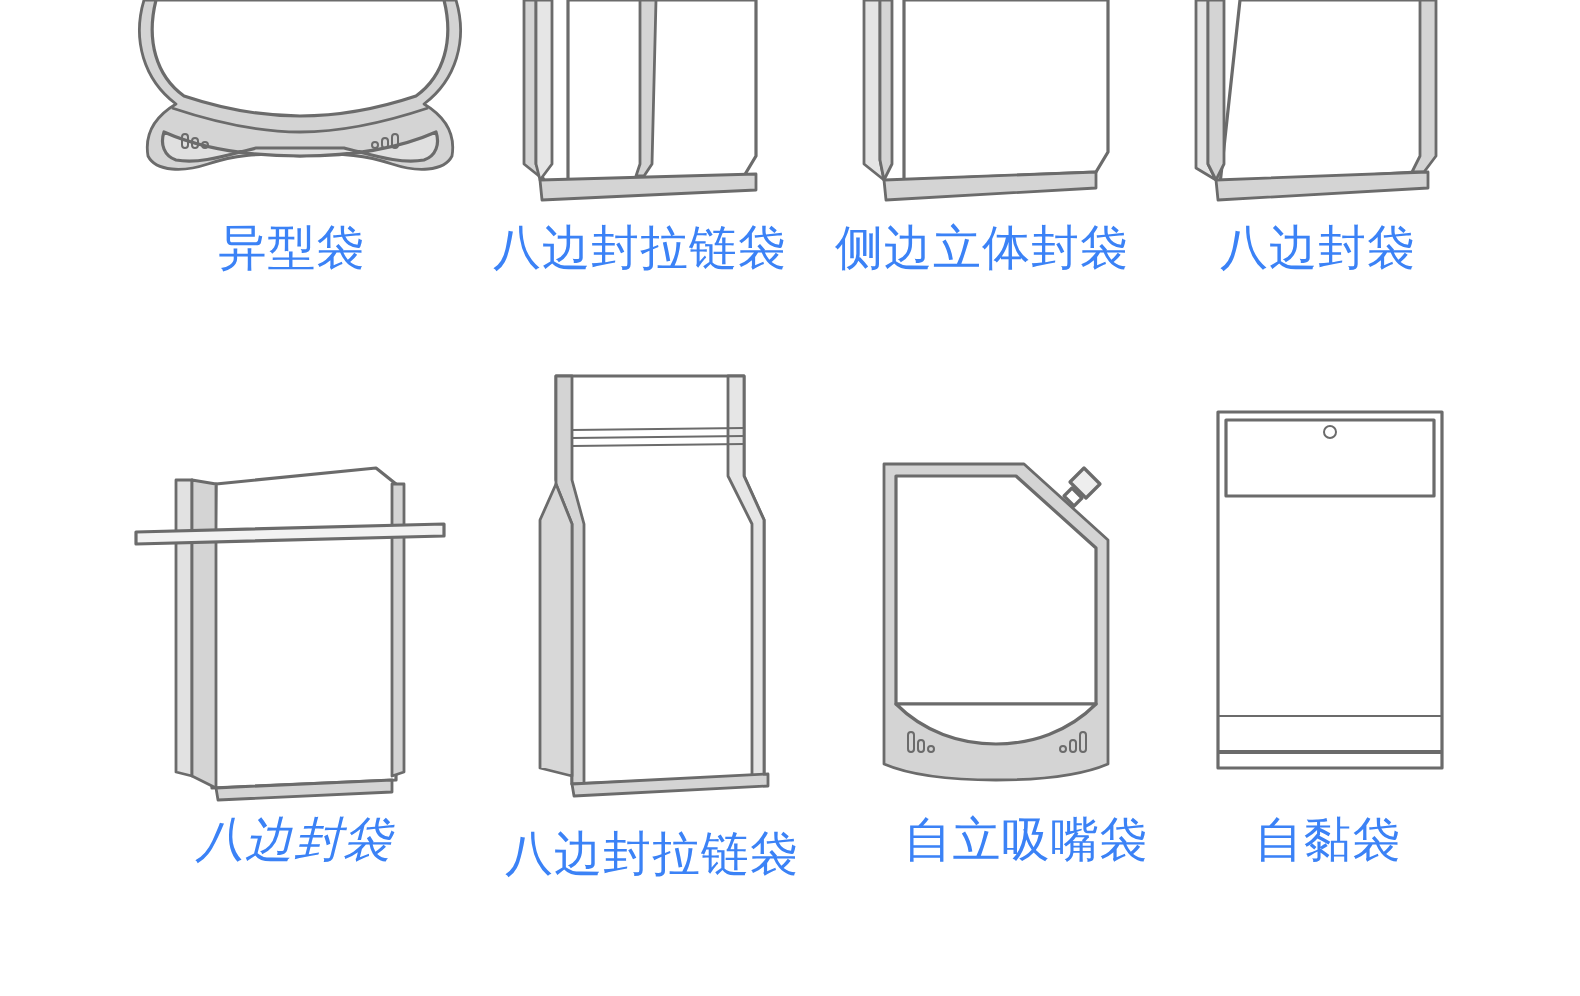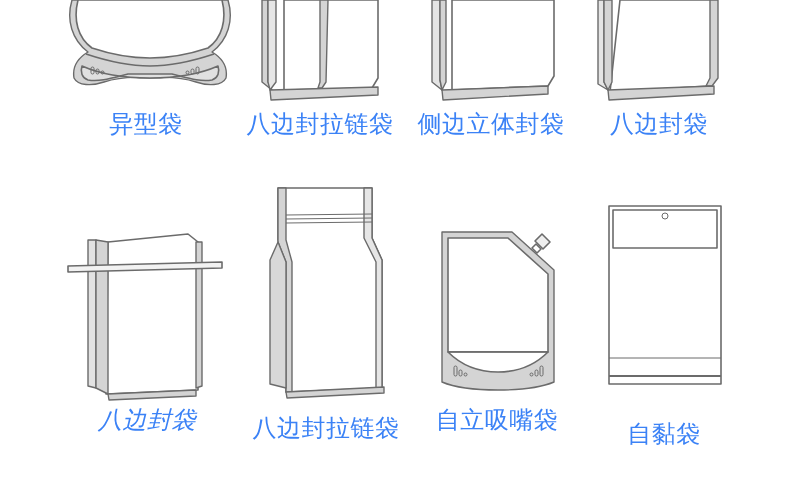--- a/index.html
+++ b/index.html
@@ -104,14 +104,14 @@
   </g>
 </svg>
 
 <div class="label" style="left:146px; top:113px;">异型袋</div>
 <div class="label" style="left:320px; top:113px;">八边封拉链袋</div>
 <div class="label" style="left:491px; top:113px;">侧边立体封袋</div>
 <div class="label" style="left:659px; top:113px;">八边封袋</div>
 
 <div class="label" style="left:147px; top:409px;font-style:italic;">八边封袋</div>
 <div class="label" style="left:326px; top:419px;font-family:Liberation Mono, monospace;">八边封拉链袋</div>
-<div class="label" style="left:497px; top:409px;">自立吸嘴袋</div>
-<div class="label" style="left:664px; top:423px;">自黏袋</div>
+<div class="label" style="left:513px; top:409px;">自立吸嘴袋</div>
+<div class="label" style="left:664px; top:409px;">自黏袋</div>
 
 </body></html>

